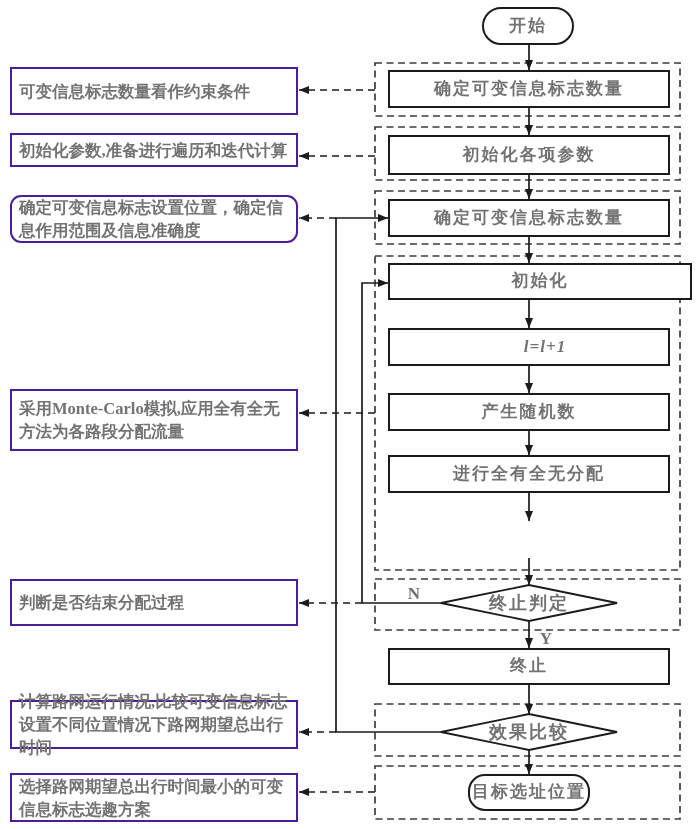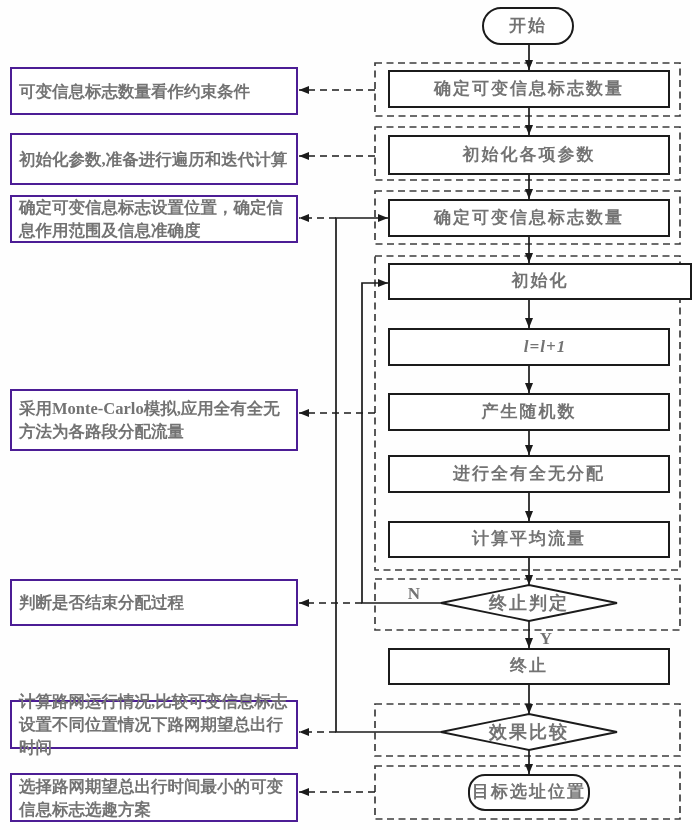--- a/index.html
+++ b/index.html
@@ -95,34 +95,33 @@
   <div class="node" style="left:388px;top:199px;width:282px;height:38px;">确定可变信息标志数量</div>
 
   <div class="node" style="left:388px;top:263px;width:304px;height:37px;">初始化</div>
 
   <div class="node iter" style="left:388px;top:328px;width:282px;height:38px;padding-left:32px;">l=l+1</div>
 
   <div class="node" style="left:388px;top:393px;width:282px;height:38px;">产生随机数</div>
 
   <div class="node" style="left:388px;top:455px;width:282px;height:38px;">进行全有全无分配</div>
 
-  <div class="node" style="left:388px;top:521px;width:282px;height:37px;">计算平均流量</div>
 
   <div class="dlabel" style="left:439px;top:585px;width:180px;height:36px;">终止判定</div>
 
   <div class="node" style="left:388px;top:648px;width:282px;height:37px;">终止</div>
 
   <div class="dlabel" style="left:439px;top:714px;width:180px;height:36px;">效果比较</div>
 
   <div class="node endcap" style="left:468px;top:774px;width:122px;height:37px;">目标选址位置</div>
 
   <div class="branch" style="left:403px;top:584px;">N</div>
   <div class="branch" style="left:535px;top:629px;">Y</div>
 
   <div class="anno" style="top:67px;height:48px;">可变信息标志数量看作约束条件</div>
-  <div class="anno" style="top:133px;height:52px;">初始化参数,准备进行遍历和迭代计算</div>
-  <div class="anno" style="top:195px;height:48px;">确定可变信息标志设置位置，确定信息作用范围及信息准确度</div>
+  <div class="anno" style="top:133px;height:34px;">初始化参数,准备进行遍历和迭代计算</div>
+  <div class="anno" style="top:195px;height:48px;border-radius:11px;">确定可变信息标志设置位置，确定信息作用范围及信息准确度</div>
   <div class="anno" style="top:389px;height:62px;">采用Monte-Carlo模拟,应用全有全无方法为各路段分配流量</div>
   <div class="anno" style="top:579px;height:47px;">判断是否结束分配过程</div>
   <div class="anno" style="top:700px;height:49px;">计算路网运行情况,比较可变信息标志设置不同位置情况下路网期望总出行时间</div>
   <div class="anno" style="top:773px;height:49px;">选择路网期望总出行时间最小的可变信息标志选趣方案</div>
 
 </div>
 
 </body></html>

